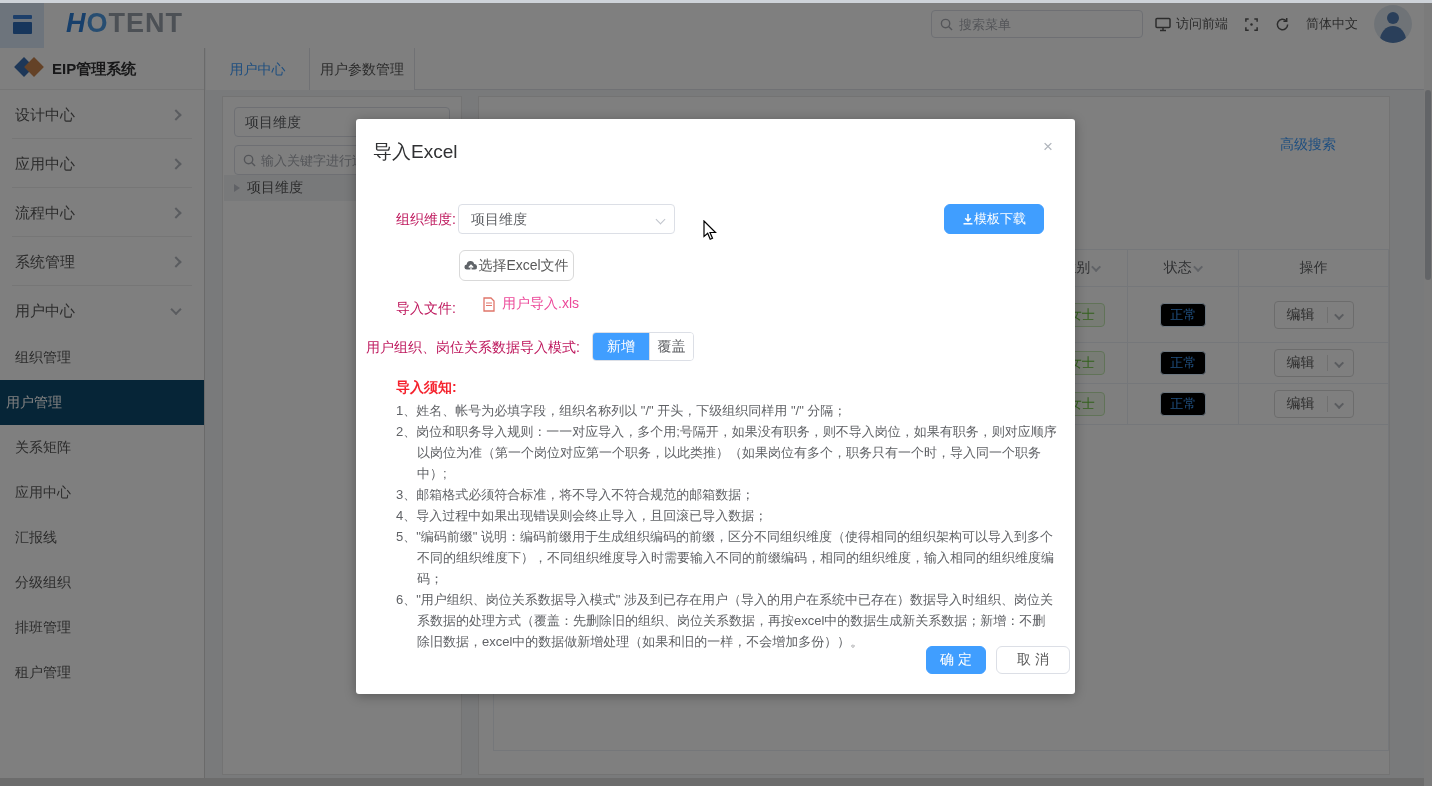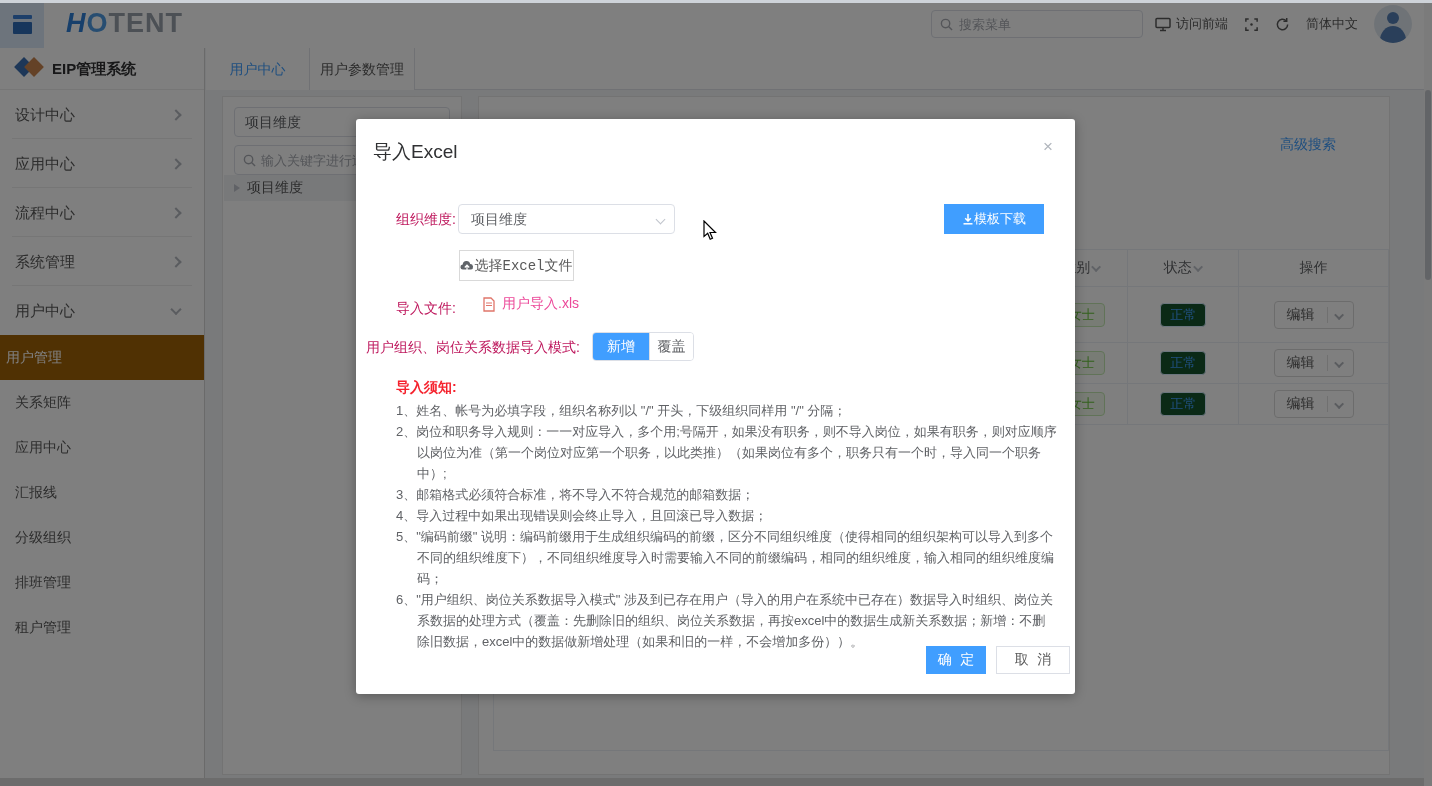--- a/index.html
+++ b/index.html
@@ -30,21 +30,21 @@
   .sb-head { position:relative; height:42px; border-bottom:1px solid #ececec; }
   .sb-head .dia-b { position:absolute; left:17px; top:12px; width:14px; height:14px; background:#3a6fb0; transform:rotate(45deg); }
   .sb-head .dia-o { position:absolute; left:27px; top:12px; width:14px; height:14px; background:#c9854f; transform:rotate(45deg); }
   .sb-head .t { position:absolute; left:52px; top:12px; font-size:15px; font-weight:bold; color:#303133; }
   .sb-group { position:relative; height:49px; line-height:49px; padding-left:15px; font-size:15px; color:#595959; cursor:pointer; }
   .sb-group .sep { position:absolute; left:12px; right:12px; bottom:0; height:1px; background:#ececec; }
   .chev { position:absolute; right:24px; top:50%; width:8px; height:8px; border:solid #b4b8bf; border-width:2px 2px 0 0; }
   .chev.r { transform:translateY(-50%) rotate(45deg); }
   .chev.d { transform:translateY(-70%) rotate(135deg); }
   .sb-sub { position:relative; height:45px; line-height:45px; padding-left:15px; font-size:14px; color:#595959; cursor:pointer; }
-  .sb-sub.active { background:#a16207; color:#fff;padding-left:6px; }
+  .sb-sub.active { background:#0c4a6e; color:#fff;padding-left:6px; }
 
   
   .tabstrip { position:absolute; left:206px; top:48px; width:1226px; height:42px; background:#fff; border-bottom:1px solid #e0e3e8; }
   .tab { position:absolute; top:0; height:42px; line-height:42px; text-align:center; font-size:14px; color:#595959; border-right:1px solid #e0e3e8; cursor:pointer; background:#fff; }
   .tab.active { color:#409eff; }
 
   
   .card { position:absolute; background:#fff; border:1px solid #e6e6e6; }
   .tree-card { left:222px; top:96px; width:240px; height:679px; }
   .dim-select { position:absolute; left:11px; top:10px; width:216px; height:30px; border:1px solid #dcdfe6; border-radius:4px; line-height:28px; padding:0 10px; color:#606266; cursor:pointer; background:#fff; }
@@ -61,42 +61,42 @@
   .tcell { border-right:1px solid #ebeef5; display:flex; align-items:center; justify-content:center; gap:4px; }
   .tcell.last { border-right:none; }
   .c-fill { width:543px; }
   .c-sex { width:92px; }
   .c-status { width:111px; }
   .c-op { width:149px; }
   .thead { height:37px; color:#606266; font-size:14px; }
   .sortc { width:7px; height:7px; border:solid #c0c4cc; border-width:0 0 2px 2px; transform:rotate(-45deg) translateY(-2px); }
   .tag { font-size:13px; padding:2px 9px; border-radius:4px; border:1px solid; white-space:nowrap; }
   .tag.sex { color:#67c23a; background:#f0f9eb; border-color:#c2e7b0;font-family:Liberation Mono, monospace; }
-  .tag.status { color:#409eff; background:#14532d; border-color:#d9ecff; }
+  .tag.status { color:#409eff; background:#000000; border-color:#d9ecff; }
   .splitbtn { display:flex; align-items:center; height:28px; border:1px solid #d9d9d9; border-radius:4px; background:#fff; cursor:pointer; }
   .splitbtn .lab { padding:0 12px; color:#595959; font-size:14px; }
   .splitbtn .dvd { width:1px; height:16px; background:#e0e0e0; }
   .splitbtn .cv { padding:0 9px; }
   .cv-i { display:inline-block; width:7px; height:7px; border:solid #b4b8bf; border-width:0 0 2px 2px; transform:rotate(-45deg) translateY(-2px); }
 
   .bottom-strip { position:absolute; left:0; top:778px; width:1432px; height:8px; background:#d8d8d8; }
   .vscroll { position:absolute; left:1424px; top:0; width:8px; height:786px; background:#f6f6f6; }
   .vthumb { position:absolute; left:1px; top:90px; width:6px; height:190px; background:#c5c9ce; border-radius:3px; }
 
   
   .overlay { position:absolute; left:0; top:0; width:1432px; height:786px; background:rgba(0,0,0,0.5); z-index:50; }
   .top-edge { position:absolute; left:0; top:0; width:1432px; height:3px; background:#ced3d9; z-index:70; }
 
   .modal { position:absolute; left:356px; top:119px; width:719px; height:575px; background:#fff; border-radius:3px; box-shadow:0 2px 12px rgba(0,0,0,0.3); z-index:60; }
   .m-title { position:absolute; left:17px; top:20px; font-size:19px; color:#303133; }
   .m-close { position:absolute; right:22px; top:19px; font-size:17px; color:#b1b6bd; cursor:pointer; line-height:1; }
   .m-label { position:absolute; font-size:14px; color:#be185d; }
   .m-select { position:absolute; left:102px; top:85px; width:217px; height:30px; border:1px solid #dcdfe6; border-radius:4px; line-height:28px; padding:0 12px; color:#606266; background:#fff; cursor:pointer; }
   .sel-caret { position:absolute; right:10px; top:11px; width:7px; height:7px; border:solid #c0c4cc; border-width:0 0 1.5px 1.5px; transform:rotate(-45deg); }
-  .btn { display:flex; align-items:center; justify-content:center; border-radius:0; cursor:pointer; font-size:13px;font-family:Liberation Mono, monospace; }
+  .btn { display:flex; align-items:center; justify-content:center; border-radius:6px; cursor:pointer; font-size:13px; }
   .btn-blue { background:#409eff; color:#fff; border:1px solid #409eff; }
   .btn-plain { background:#fff; color:#595959; border:1px solid #d9d9d9; }
   .m-download { position:absolute; left:588px; top:85px; width:100px; height:30px; }
   .m-upload { position:absolute; left:103px; top:131px; width:115px; height:31px; font-size:14px; }
   .m-filerow { position:absolute; left:127px; top:176px; display:flex; align-items:center; gap:7px; color:#ec4899; font-size:14px; }
   .m-toggle { position:absolute; left:236px; top:213px; display:flex; height:29px; border-radius:4px; overflow:hidden; border:1px solid #dcdfe6; }
   .m-toggle .seg { display:flex; align-items:center; justify-content:center; font-size:14px; cursor:pointer; }
   .m-toggle .seg.on { width:56px; background:#409eff; color:#fff; }
   .m-toggle .seg.off { width:44px; background:#fff; color:#606266; border-left:1px solid #dcdfe6; }
   .m-notice-title { position:absolute; left:40px; top:260px; font-size:14px; font-weight:bold; color:#f5222d; }
@@ -163,20 +163,21 @@
     <div class="sb-head">
       <div class="dia-b"></div>
       <div class="dia-o"></div>
       <div class="t">EIP管理系统</div>
     </div>
     <div class="sb-group"><span>设计中心</span><i class="chev r"></i><div class="sep"></div></div>
     <div class="sb-group"><span>应用中心</span><i class="chev r"></i><div class="sep"></div></div>
     <div class="sb-group"><span>流程中心</span><i class="chev r"></i><div class="sep"></div></div>
     <div class="sb-group"><span>系统管理</span><i class="chev r"></i><div class="sep"></div></div>
     <div class="sb-group"><span>用户中心</span><i class="chev d"></i></div>
+    <div class="sb-sub"><span>组织管理</span></div>
     <div class="sb-sub active"><span>用户管理</span></div>
     <div class="sb-sub"><span>关系矩阵</span></div>
     <div class="sb-sub"><span>应用中心</span></div>
     <div class="sb-sub"><span>汇报线</span></div>
     <div class="sb-sub"><span>分级组织</span></div>
     <div class="sb-sub"><span>排班管理</span></div>
     <div class="sb-sub"><span>租户管理</span></div>
   </div>
 
   <div class="tabstrip">

